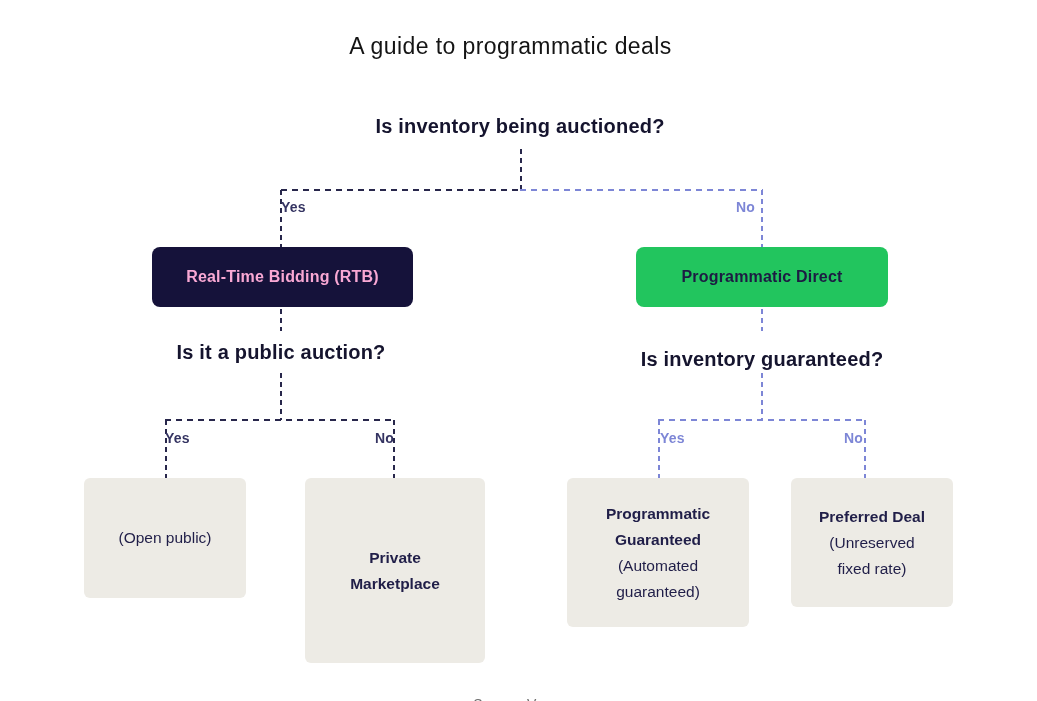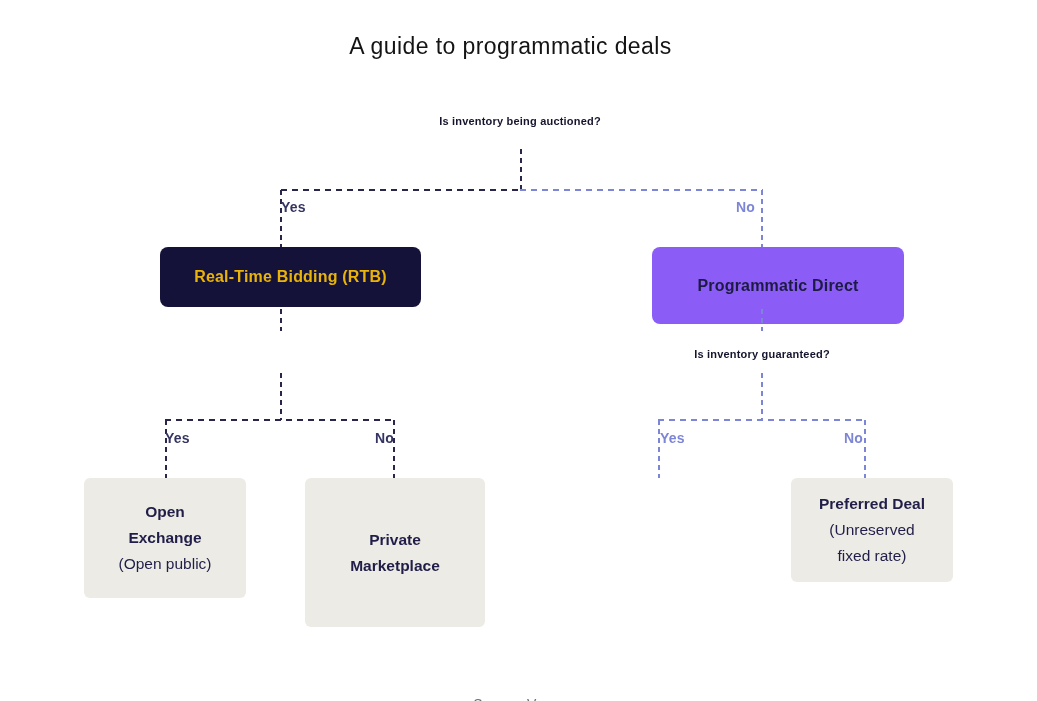--- a/index.html
+++ b/index.html
@@ -14,21 +14,21 @@
   .title {
     position: absolute; left: 0; right: 16px; top: 33px;
     text-align: center;
     font-size: 23px; font-weight: 500; letter-spacing: 0.4px;
     color: #141414;
   }
   .question {
     position: absolute;
     transform: translateX(-50%);
     white-space: nowrap;
-    font-size: 11px; font-weight: 700;
+    font-size: 20px; font-weight: 700;
     color: #15142e; letter-spacing: 0.2px;
   }
   .q1 { left: 520px; top: 115px; }
   .q2l { left: 281px; top: 341px; }
   .q2r { left: 762px; top: 348px; }
 
   .hline, .vline { position: absolute; }
   .hline { height: 1.5px; background: repeating-linear-gradient(to right, var(--c) 0 6px, transparent 6px 11px); }
   .vline { width: 1.5px; background: repeating-linear-gradient(to bottom, var(--c) 0 5px, transparent 5px 9px); }
   .dark { --c: #28274b; }
@@ -44,38 +44,38 @@
   .lbl-dark { color: #353462; }
   .lbl-peri { color: #7d86d6; }
 
   .node {
     position: absolute;
     display: flex; align-items: center; justify-content: center;
     border-radius: 8px;
     font-size: 16px; font-weight: 700; letter-spacing: 0.2px;
     text-align: center;
   }
-  .node-rtb { left: 160px; top: 247px; width: 261px; height: 60px; background: #15123a; color: #eab308; }
-  .node-pd  { left: 636px; top: 247px; width: 252px; height: 77px; background: #8b5cf6; color: #1d1b43; margin-left: 16px; }
+  .node-rtb { left: 152px; top: 247px; width: 261px; height: 60px; background: #15123a; color: #f9a8d4; }
+  .node-pd  { left: 636px; top: 247px; width: 252px; height: 60px; background: #22c55e; color: #1d1b43; }
 
   .leaf {
     position: absolute;
     background: #edebe5;
     border-radius: 6px;
     display: flex; flex-direction: column; align-items: center; justify-content: center;
     text-align: center;
     color: #201e48;
     font-size: 15.5px; line-height: 26px;
   }
   .leaf-name { font-weight: 700; white-space: pre-line; }
   .leaf-detail { font-weight: 400; white-space: pre-line; }
   .leaf1 { left: 84px;  top: 478px; width: 162px; height: 120px; }
-  .leaf2 { left: 305px; top: 478px; width: 180px; height: 149px; }
+  .leaf2 { left: 305px; top: 478px; width: 180px; height: 185px; }
   .leaf3 { left: 567px; top: 478px; width: 182px; height: 149px; }
-  .leaf4 { left: 791px; top: 478px; width: 162px; height: 104px; }
+  .leaf4 { left: 791px; top: 478px; width: 162px; height: 129px; }
 
   .source {
     position: absolute; left: 0; right: 0; top: 696px;
     text-align: center;
     font-size: 14px; color: #6e6e6e; letter-spacing: 0.2px;
   }
 
   
   .v-root   { left: 520px; top: 149px; height: 40px; }
   .h-yes    { left: 281px; top: 189px; width: 240px; }
@@ -117,44 +117,49 @@
 
   <div class="branch-label lbl-dark lbl-yes1">Yes</div>
   <div class="branch-label lbl-peri lbl-no1">No</div>
 
   <div class="node node-rtb">Real-Time Bidding (RTB)</div>
   <div class="node node-pd">Programmatic Direct</div>
 
   <div class="vline dark v-rtb-b"></div>
   <div class="vline peri v-pd-b"></div>
 
+  <div class="question q2l">Is it a public auction?</div>
   <div class="question q2r">Is inventory guaranteed?</div>
 
   <div class="vline dark v-q2l"></div>
   <div class="hline dark h-l"></div>
   <div class="vline dark v-l1"></div>
   <div class="vline dark v-l2"></div>
   <div class="branch-label lbl-dark lbl-yes2l">Yes</div>
   <div class="branch-label lbl-dark lbl-no2l">No</div>
 
   <div class="vline peri v-q2r"></div>
   <div class="hline peri h-r"></div>
   <div class="vline peri v-r1"></div>
   <div class="vline peri v-r2"></div>
   <div class="branch-label lbl-peri lbl-yes2r">Yes</div>
   <div class="branch-label lbl-peri lbl-no2r">No</div>
 
   <div class="leaf leaf1">
-    <div class="leaf-name">Open
-Exchange</div>
     <div class="leaf-detail">(Open public)</div>
   </div>
   <div class="leaf leaf2">
     <div class="leaf-name">Private
 Marketplace</div>
+  </div>
+  <div class="leaf leaf3">
+    <div class="leaf-name">Programmatic
+Guaranteed</div>
+    <div class="leaf-detail">(Automated
+guaranteed)</div>
   </div>
   <div class="leaf leaf4">
     <div class="leaf-name">Preferred Deal</div>
     <div class="leaf-detail">(Unreserved
 fixed rate)</div>
   </div>
 
   <div class="source">Source: Verve</div>
 
 </div>

